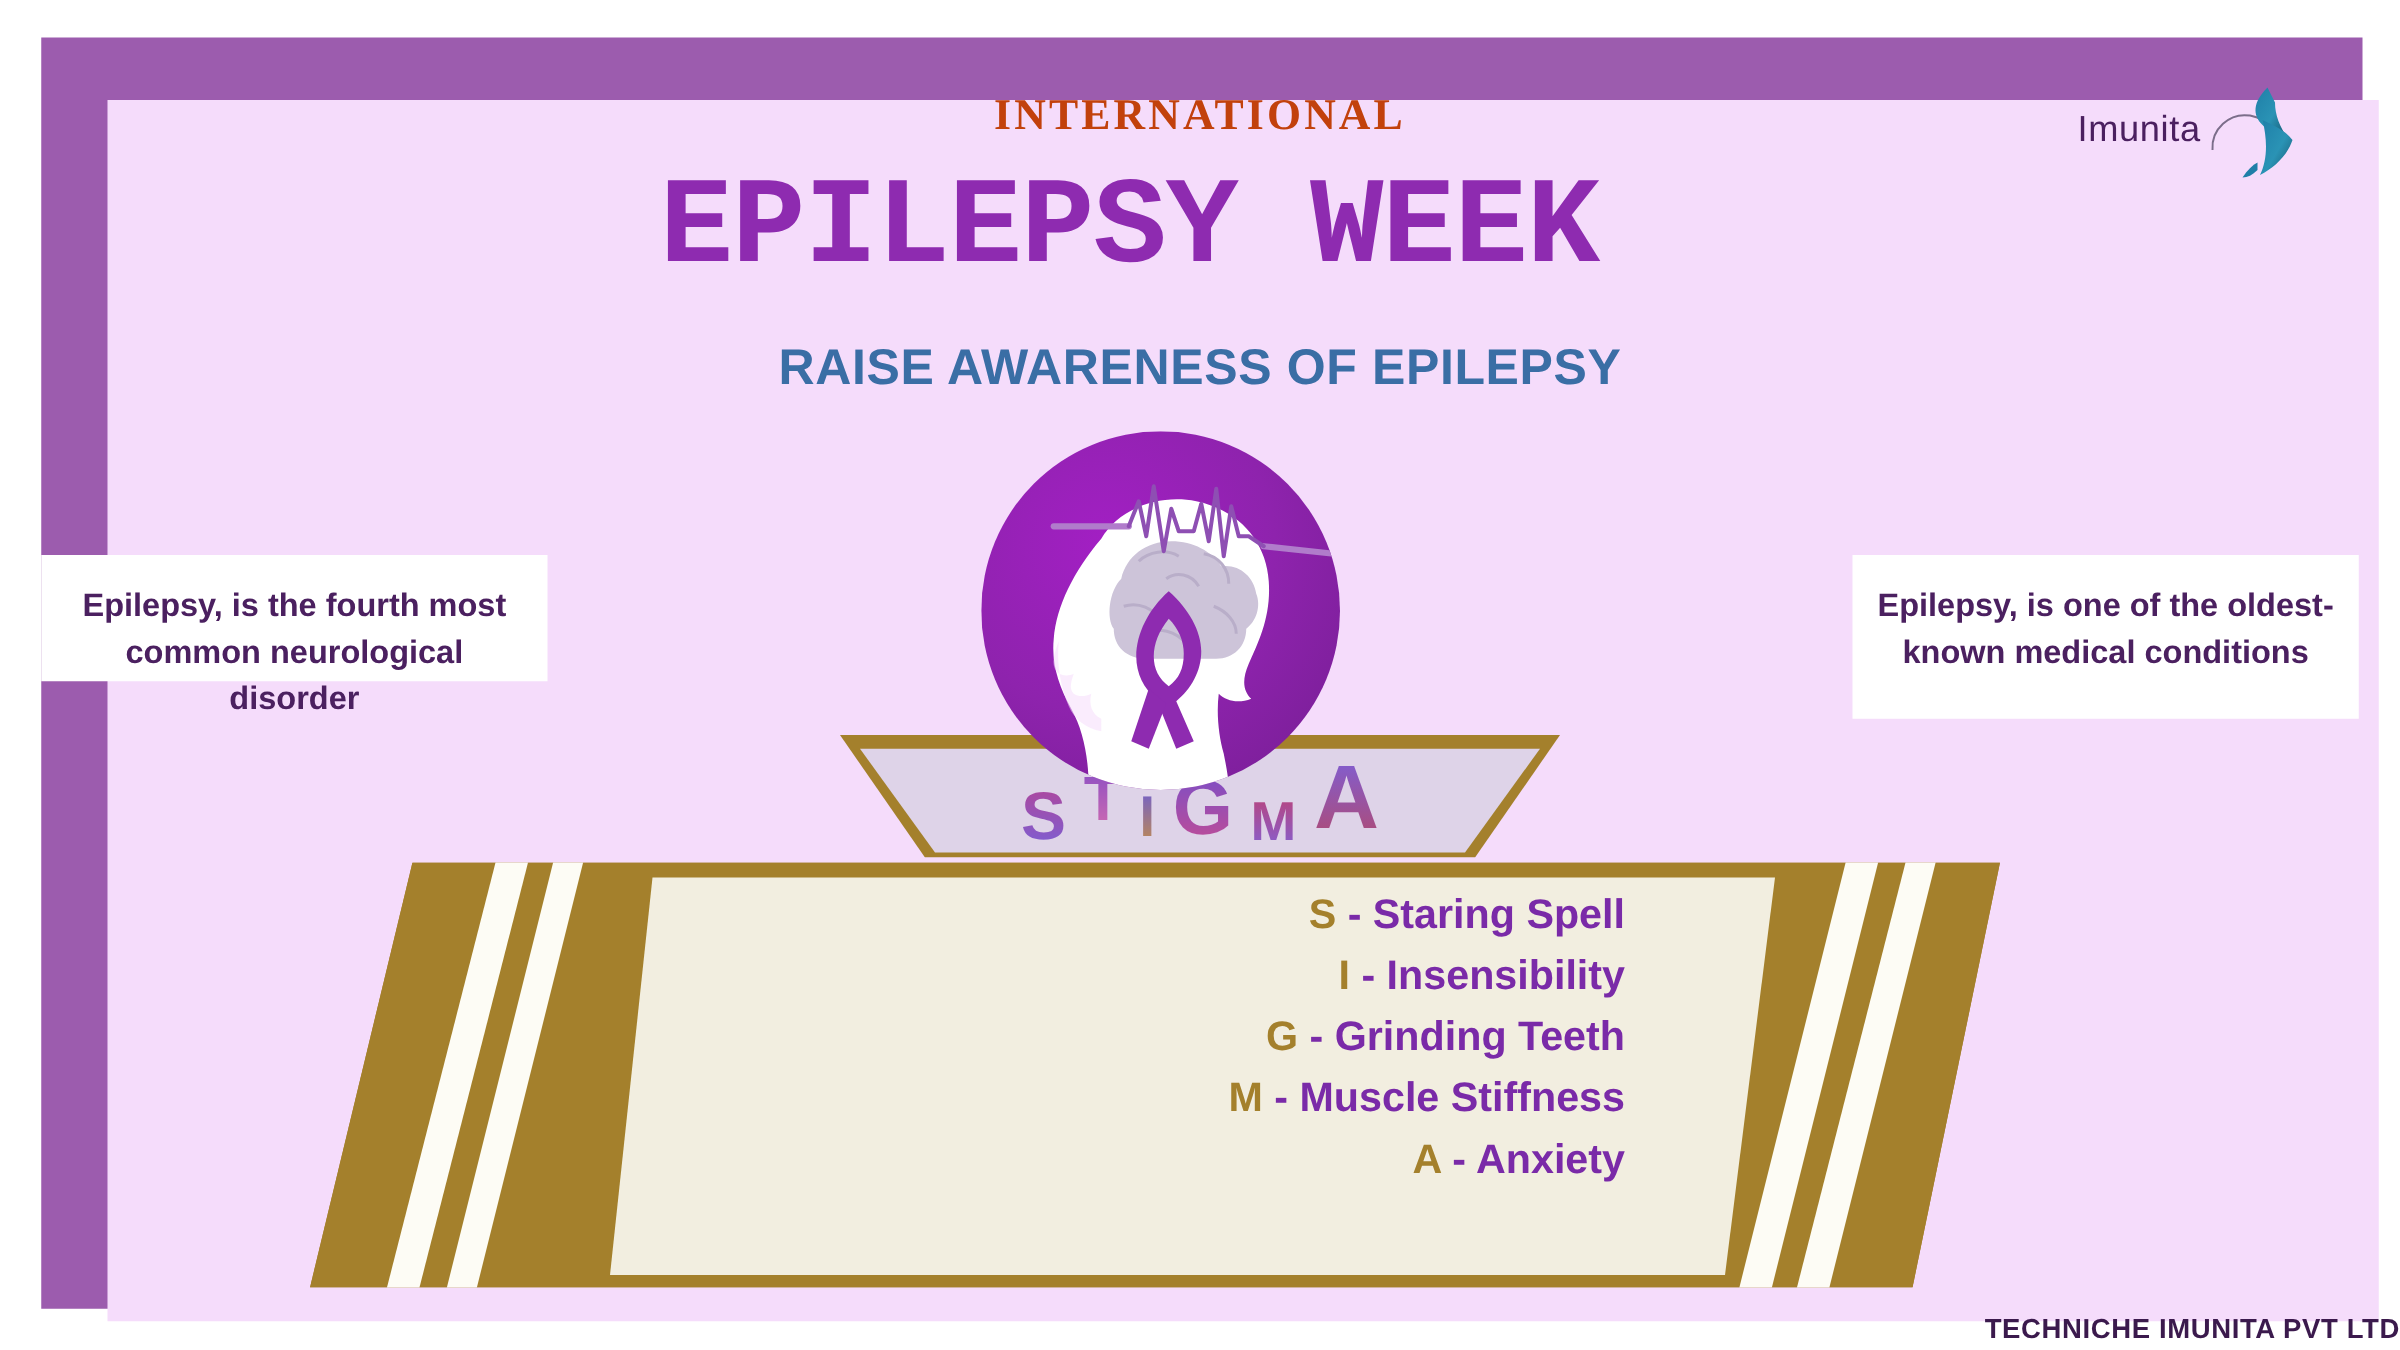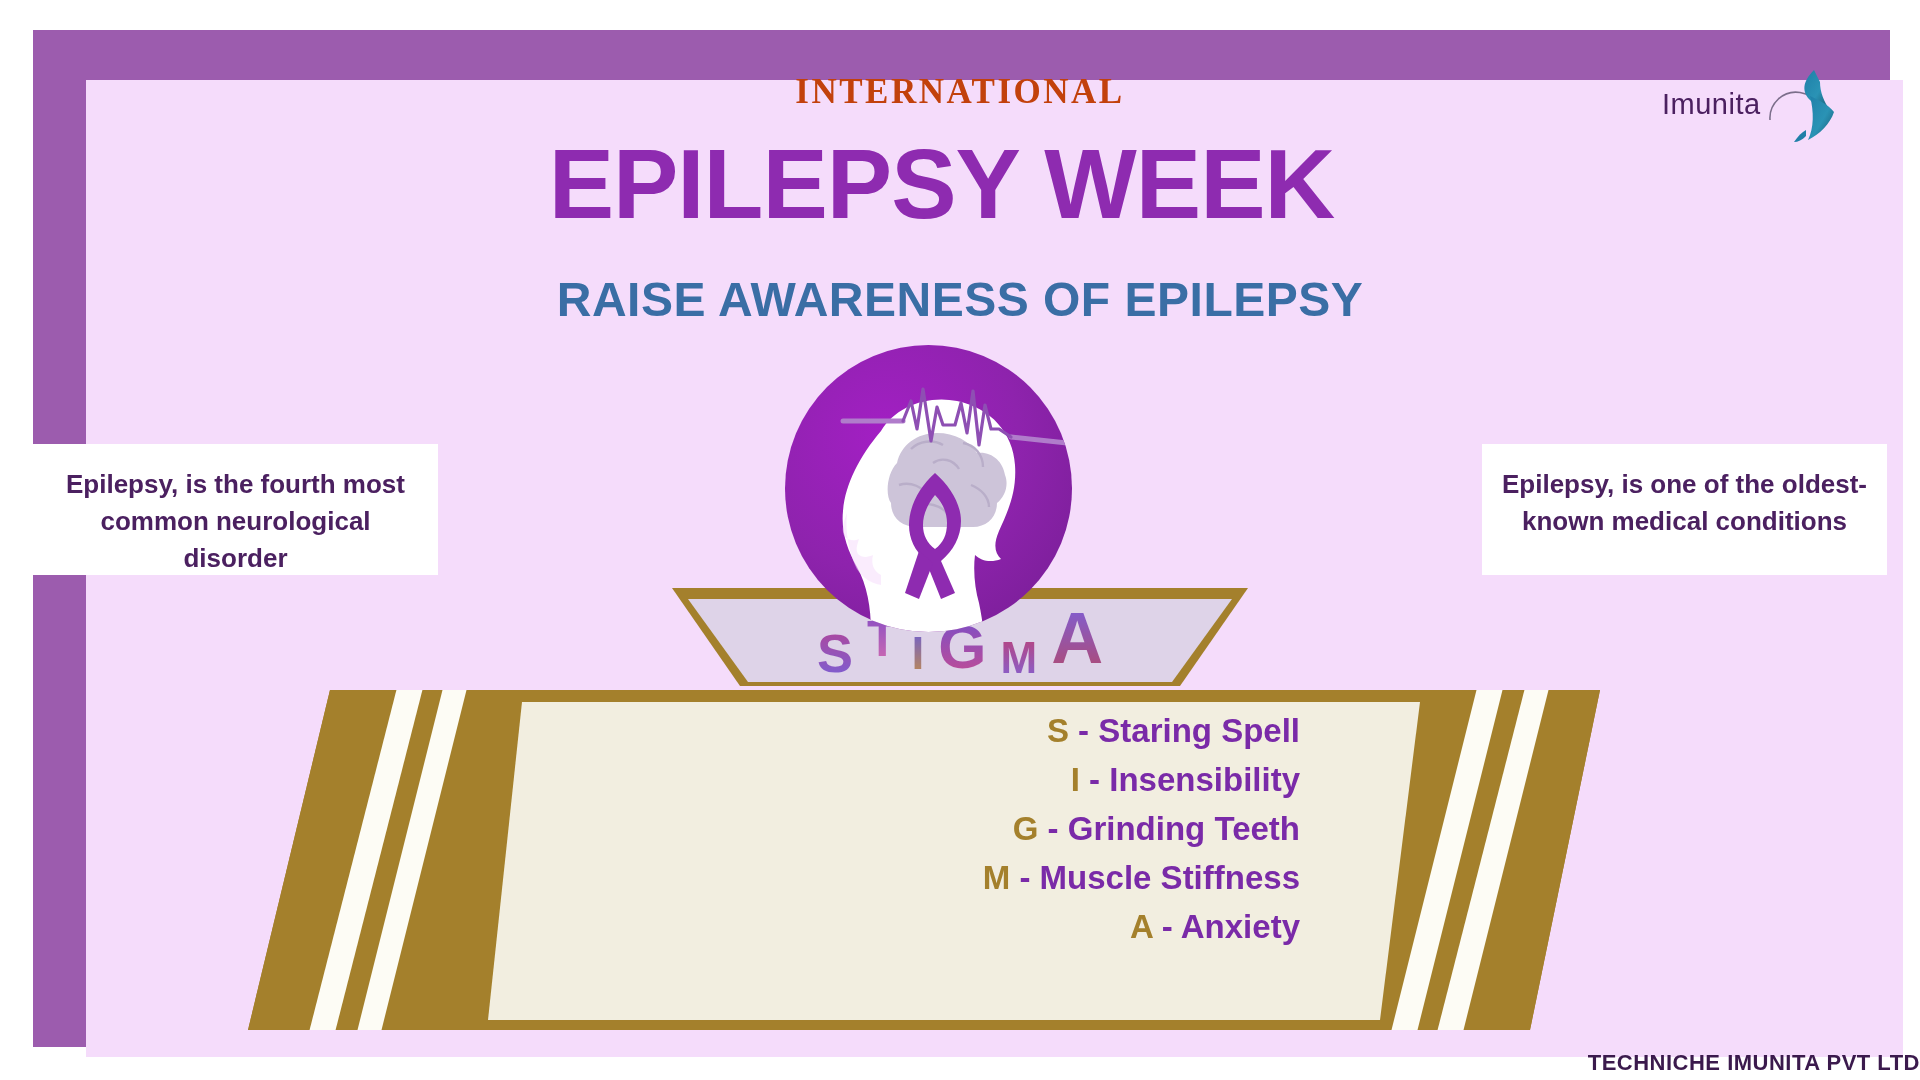--- a/index.html
+++ b/index.html
@@ -53,37 +53,36 @@
     font-size: 35px;
     letter-spacing: 2.5px;
     color: #c2410c;
   }
   .title {
     position: absolute;
     left: 0;
     top: 135px;
     width: 1807px;
     text-align: center;
-    font-family: Liberation Sans, sans-serif;
+    font-family: Liberation Mono, monospace;
     font-weight: bold;
     font-size: 98px;
     letter-spacing: -1px;
     color: #8e2bb0;
     line-height: 1;
-    margin-left: 38px;
   }
   .subtitle {
     position: absolute;
     left: 0;
     top: 272px;
     width: 1920px;
     text-align: center;
     font-family: "Liberation Sans", sans-serif;
     font-weight: bold;
-    font-size: 48px;
+    font-size: 40px;
     letter-spacing: 0.5px;
     color: #3a6ea5;
   }
 
   
   .logo {
     position: absolute;
     right: 78px;
     top: 62px;
     width: 180px;
@@ -115,21 +114,21 @@
     font-size: 26px;
     line-height: 1.42;
     text-align: center;
     padding: 22px 14px 24px 14px;
     box-sizing: border-box;
   }
   .fact-left {
     left: 33px;
     top: 444px;
     width: 405px;
-    height: 131px;
+    height: 101px;
   }
   .fact-right {
     right: 33px;
     top: 444px;
     width: 405px;
     height: 131px;
   }
 
   
   .emblem {

